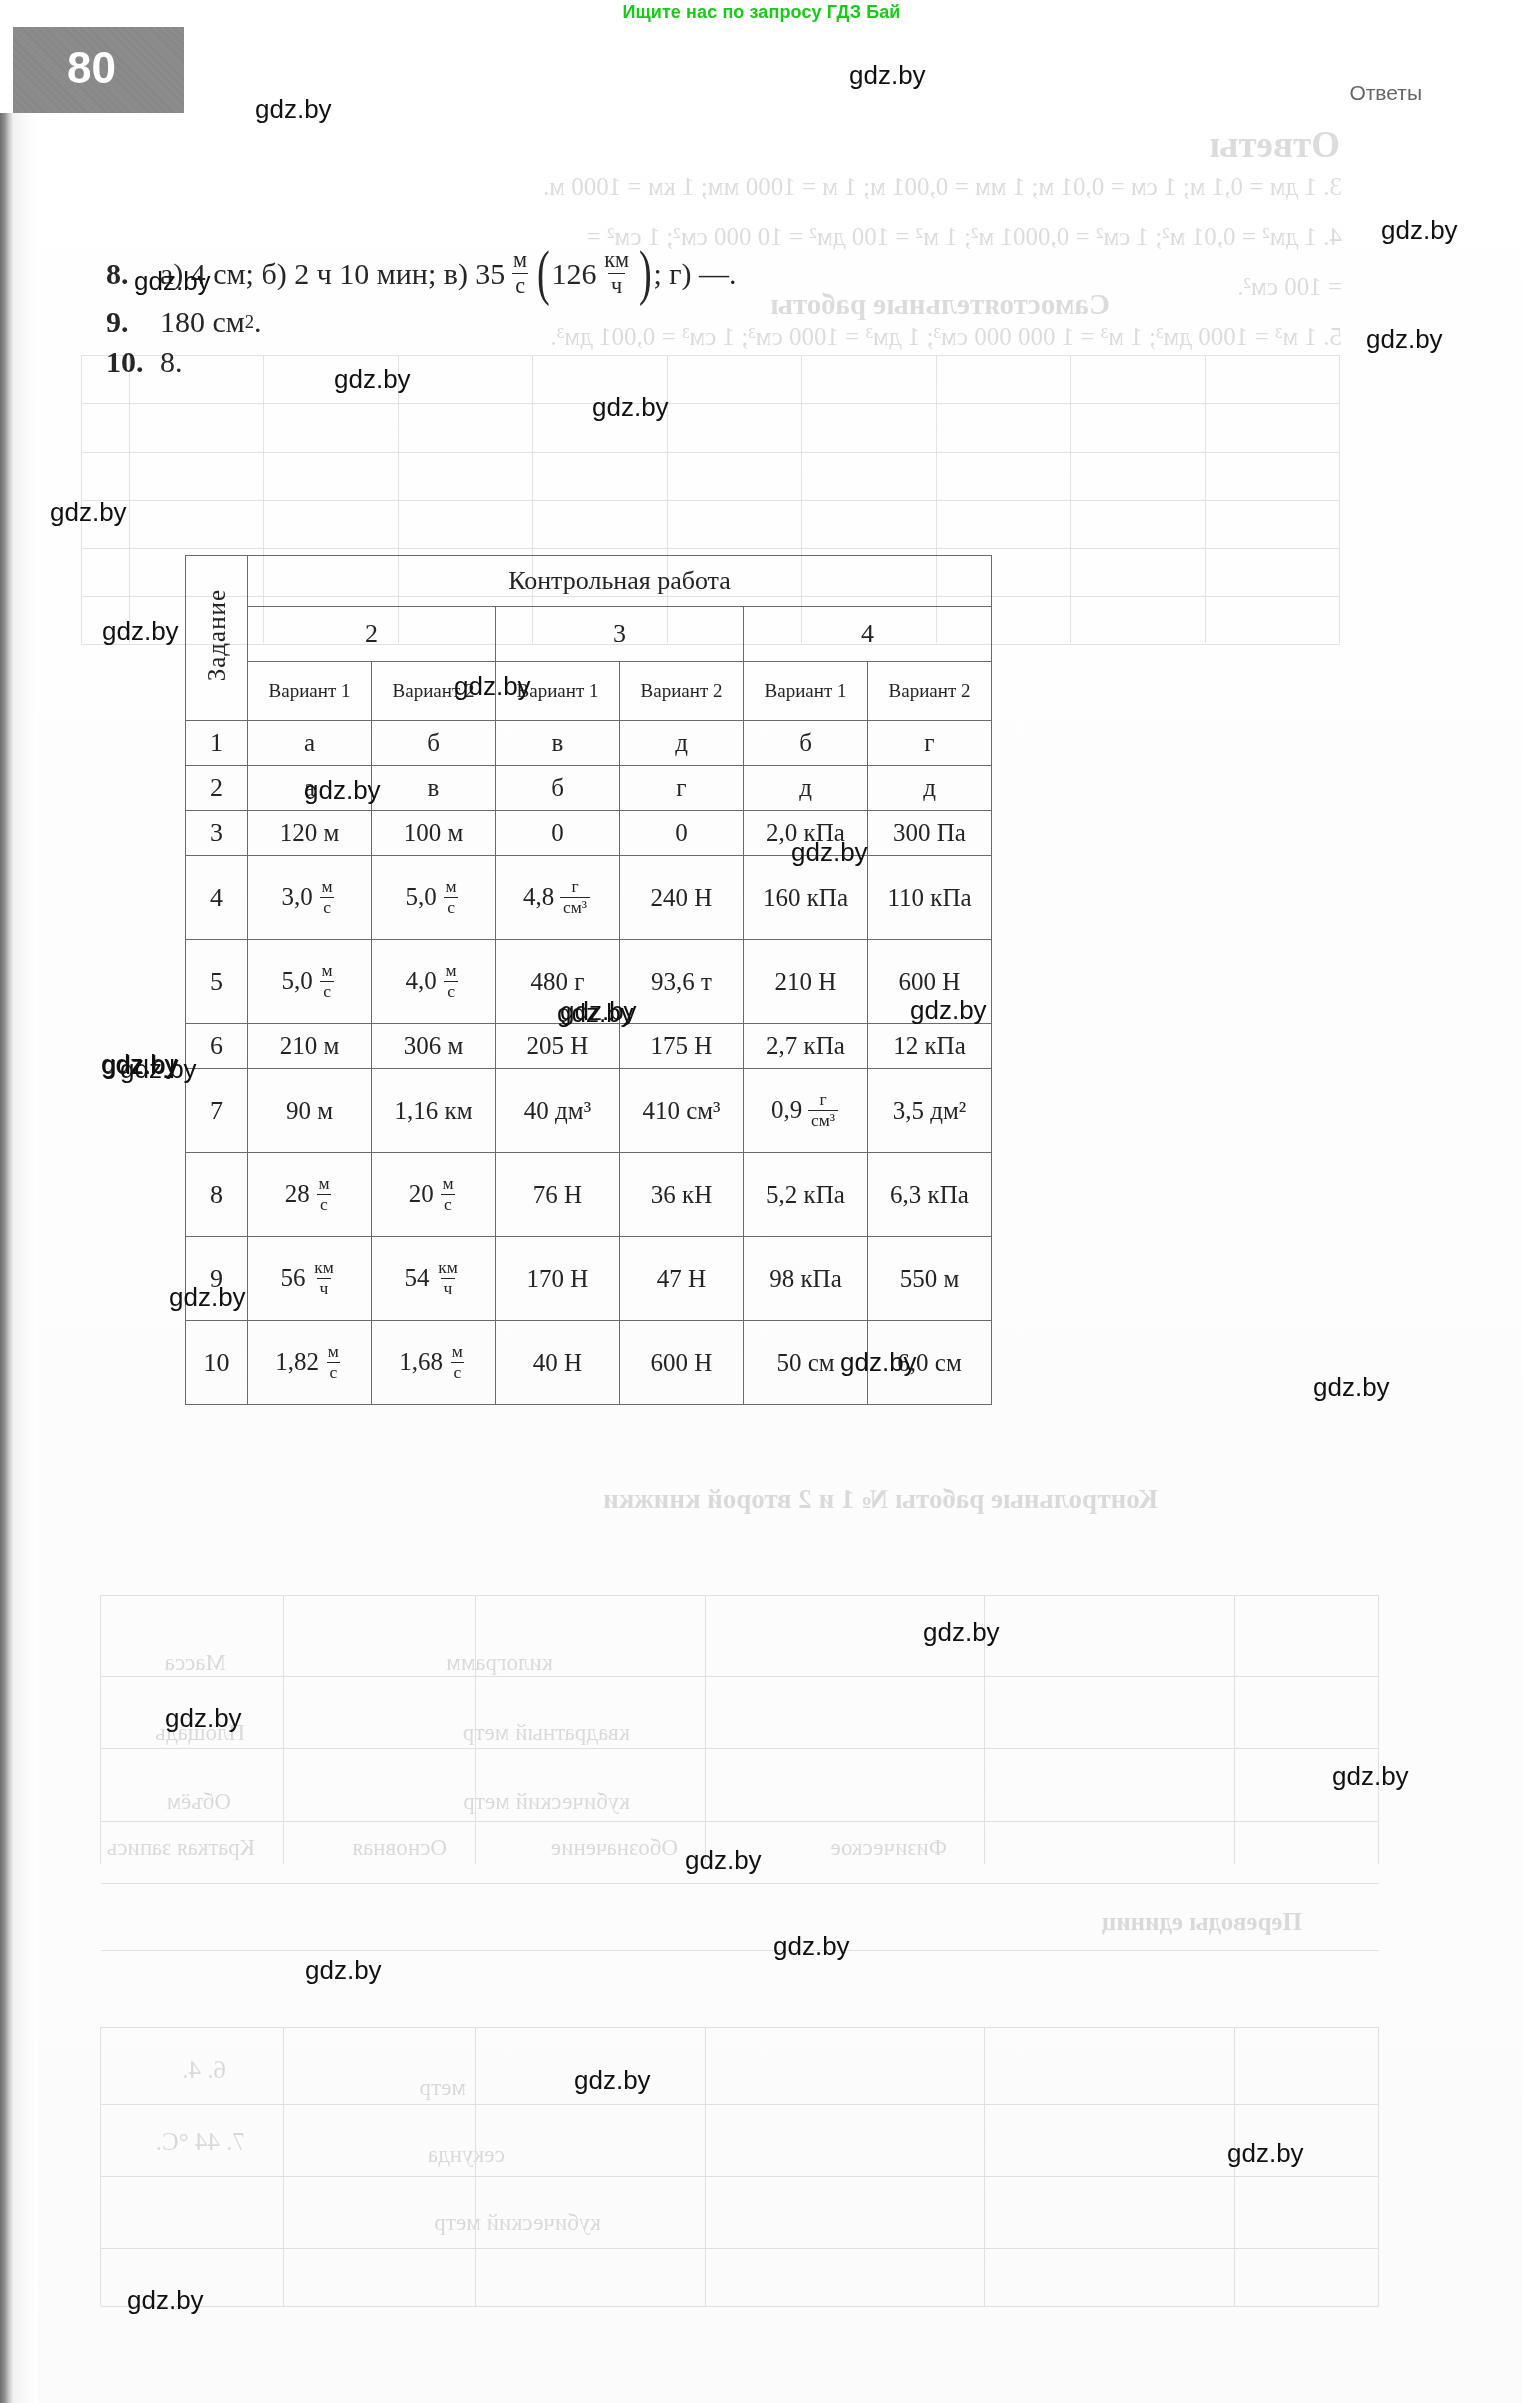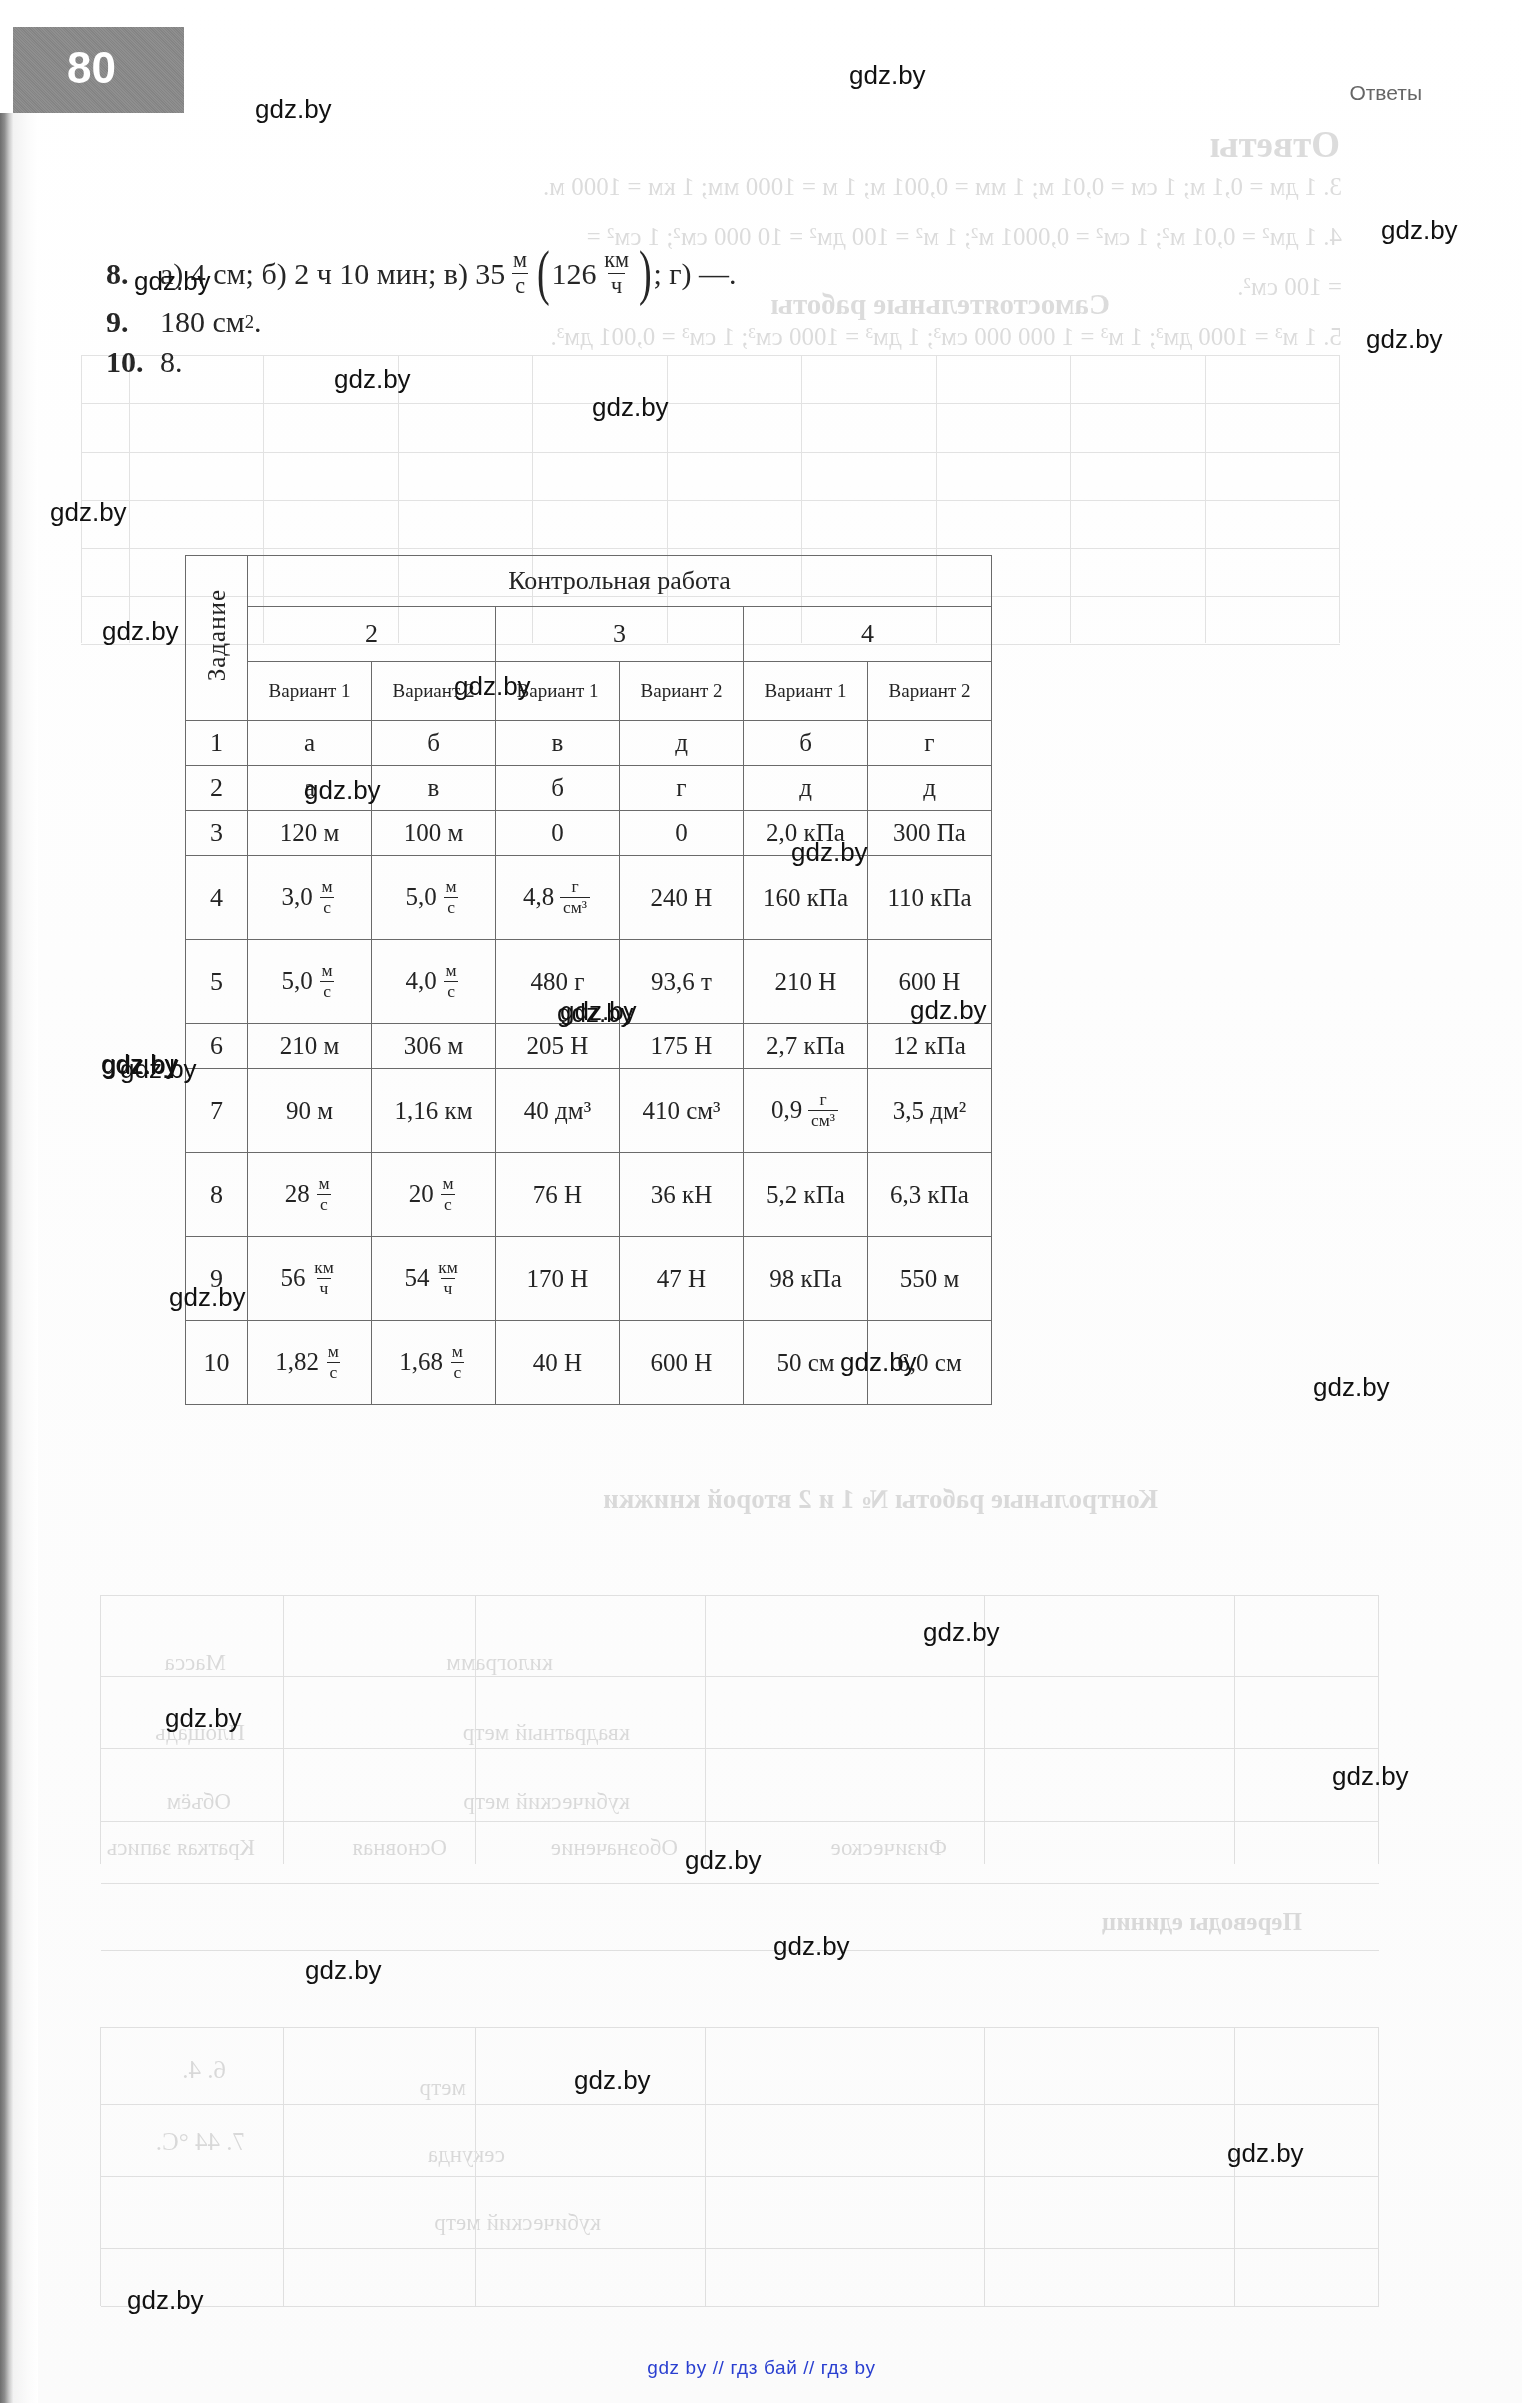--- a/index.html
+++ b/index.html
@@ -310,20 +310,21 @@
       <div class="ghost-vline" style="left: 1047px; top: 2027px; height: 279px;"></div>
       <div class="ghost-vline" style="left: 1239px; top: 1595px; height: 269px;"></div>
       <div class="ghost-vline" style="left: 1239px; top: 2027px; height: 279px;"></div>
       <div class="ghost-vline" style="left: 1422px; top: 1595px; height: 269px;"></div>
       <div class="ghost-vline" style="left: 1422px; top: 2027px; height: 279px;"></div>
     </div>
 
   <div class="spine-inner"></div>
   <div class="spine"></div>
 
+  <div class="top-banner">Ищите нас по запросу ГДЗ Бай</div>
 
   <div class="pagenum-block"></div>
   <div class="pagenum-text">80</div>
   <div class="header-right">Ответы</div>
 
   <div class="answers" id="answers-list">
       <div class="ans-row">
         <span class="ans-num">8.</span>
         <span>а) 4 см;  б) 2 ч 10 мин;  в) 35</span>
         <span class="frac">
@@ -664,16 +665,15 @@
       <div class="wm" style="left: 165px; top: 1703px;">gdz.by</div>
       <div class="wm" style="left: 1332px; top: 1761px;">gdz.by</div>
       <div class="wm" style="left: 685px; top: 1845px;">gdz.by</div>
       <div class="wm" style="left: 773px; top: 1931px;">gdz.by</div>
       <div class="wm" style="left: 305px; top: 1955px;">gdz.by</div>
       <div class="wm" style="left: 574px; top: 2065px;">gdz.by</div>
       <div class="wm" style="left: 1227px; top: 2138px;">gdz.by</div>
       <div class="wm" style="left: 127px; top: 2285px;">gdz.by</div>
     </div>
 
-  <div class="footer">gdz by  //  гдз бай  //  гдз by</div>
 
 </div>
 
 
 </body></html>

